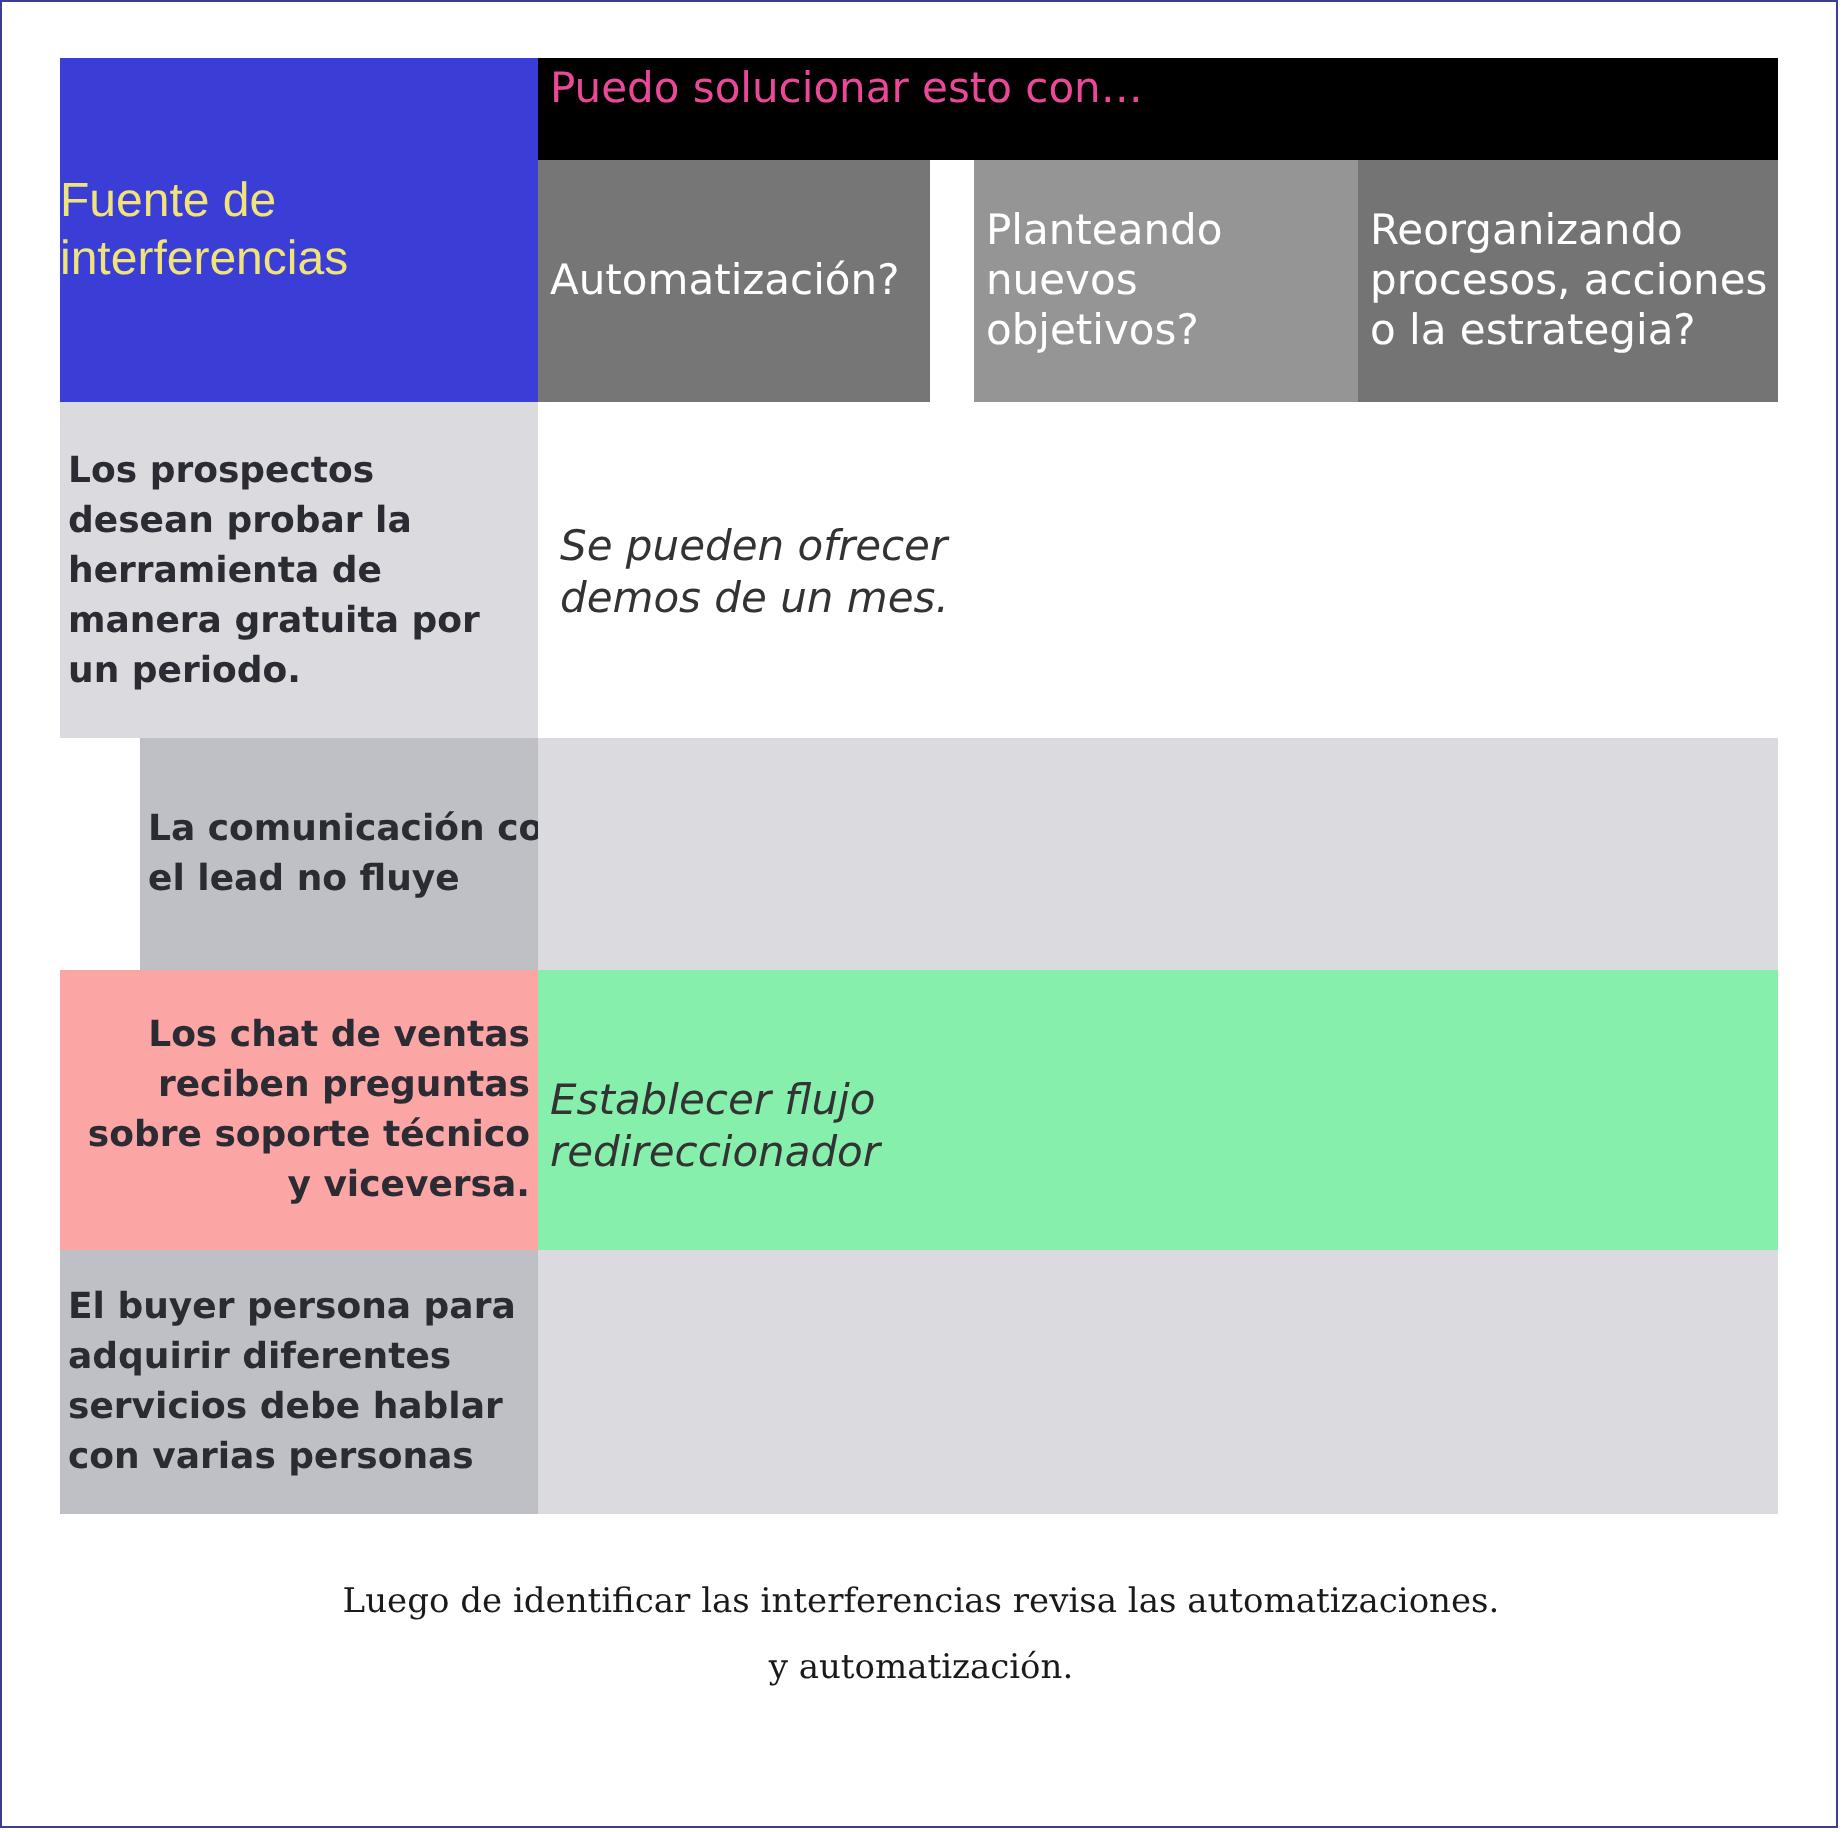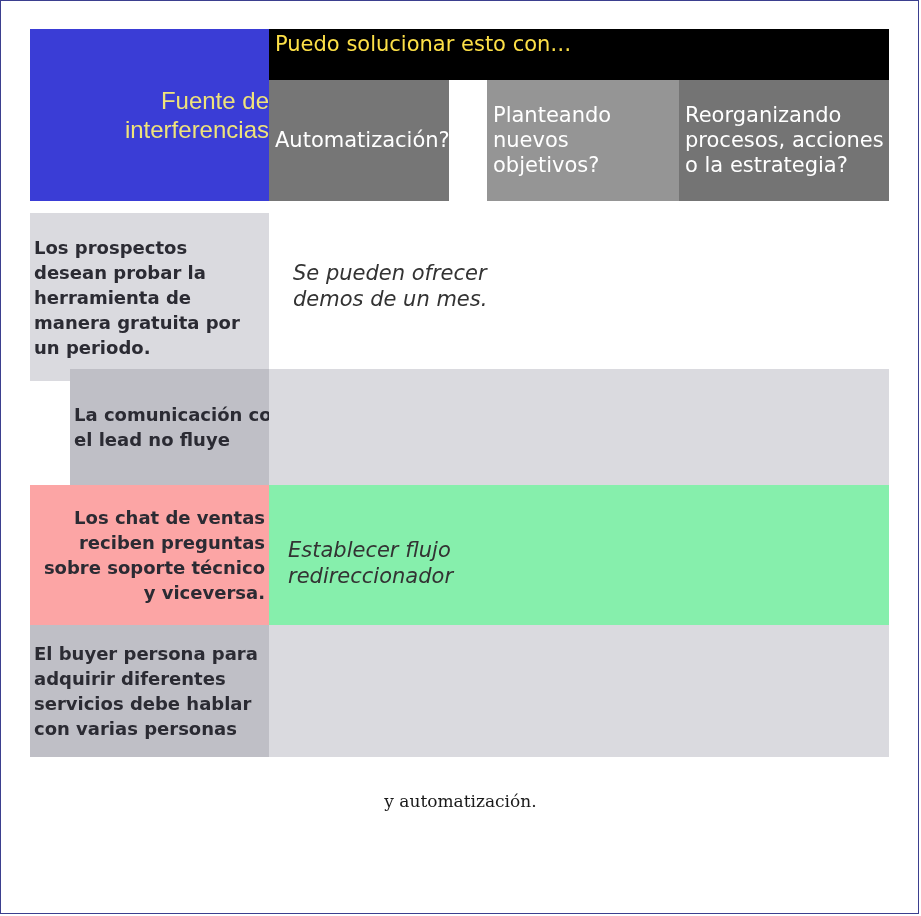--- a/index.html
+++ b/index.html
@@ -8,72 +8,73 @@
     font-family: "DejaVu Sans", sans-serif;
   }
   .frame {
     position: absolute; left: 0; top: 0; width: 919px; height: 914px;
     border: 1px solid #3b3f8f; box-sizing: border-box;
   }
   .tbl { position: absolute; left: 30px; top: 29px; width: 859px; }
   .cell { position: absolute; box-sizing: border-box; }
   .hdr-source {
     left: 0; top: 0; width: 239px; height: 172px; background: #3a3dd6;
-    color: #efe37a; font-size: 24px; text-align: right;
+    color: #efe37a; font-size: 24px; text-align: left;
     display: flex; align-items: center; justify-content: center; line-height: 29px;
     font-family: "Liberation Sans", sans-serif; font-weight: 500;
   }
   .hdr-top {
     left: 239px; top: 0; width: 620px; height: 51px; background: #000000;
-    color: #fde047; font-size: 21px; padding: 3px 0 15px 6px;
+    color: #ec4899; font-size: 21px; padding: 3px 0 15px 6px;
   }
   .hdr-col {
     top: 51px; height: 121px; color: #ffffff; font-size: 21px; line-height: 25px;
     display: flex; align-items: center; padding-left: 6px;
   }
-  .c1 { left: 239px; width: 180px; background: #767676; }
+  .c1 { left: 239px; width: 196px; background: #767676; }
   .c2 { left: 457px; width: 192px; background: #959595; }
   .c3 { left: 649px; width: 210px; background: #747474; }
   .row-src {
     left: 0; width: 239px; color: #2b2b33; font-size: 18px; font-weight: bold;
     line-height: 25px; padding: 0 4px; display: flex; align-items: center;
   }
   .row-body { left: 239px; width: 620px; }
   .ans {
-    position: absolute; font-style: italic; color: #333333; font-size: 21px; line-height: 26px; margin-left: 13px;
+    position: absolute; font-style: italic; color: #333333; font-size: 21px; line-height: 26px;
   }
   .note {
     position: absolute; left: 0; width: 921px; top: 785px; text-align: center;
     font-family: "DejaVu Serif", serif; font-size: 17px; line-height: 33px; color: #1a1a1a;
   }
 </style>
 </head>
 <body>
 
 <div class="frame"></div>
 
 <div class="tbl">
   <div class="cell hdr-source">Fuente de interferencias</div>
   <div class="cell hdr-top">Puedo solucionar esto con…</div>
   <div class="cell hdr-col c1">Automatización?</div>
   <div class="cell hdr-col c2">Planteando nuevos objetivos?</div>
   <div class="cell hdr-col c3">Reorganizando procesos, acciones o la estrategia?</div>
 
-  <div class="cell row-src" style="top:184px;height:168px;background:#dadadf;">Los prospectos desean probar la herramienta de manera gratuita por un periodo.</div>
+  <div class="cell row-src" style="top:172px;height:168px;background:#dadadf;">Los prospectos desean probar la herramienta de manera gratuita por un periodo.</div>
   <div class="cell row-body" style="top:172px;height:168px;background:#ffffff;">
     <div class="ans" style="left:11px;top:59px;width:230px;">Se pueden ofrecer demos de un mes.</div>
   </div>
 
   <div class="cell row-src" style="top:340px;height:116px;background:#bfbfc6;margin-left:40px;">La comunicación con el lead no fluye</div>
   <div class="cell row-body" style="top:340px;height:116px;background:#dadadf;"></div>
 
   <div class="cell row-src" style="top:456px;height:140px;background:#fca5a5;text-align:right;">Los chat de ventas reciben preguntas sobre soporte técnico y viceversa.</div>
   <div class="cell row-body" style="top:456px;height:140px;background:#86efac;">
     <div class="ans" style="left:6px;top:52px;width:230px;">Establecer flujo redireccionador</div>
   </div>
 
   <div class="cell row-src" style="top:596px;height:132px;background:#bfbfc6;">El buyer persona para adquirir diferentes servicios debe hablar con varias personas</div>
   <div class="cell row-body" style="top:596px;height:132px;background:#dadadf;"></div>
 </div>
 
 <div class="note">
+  <div>Luego de identificar las interferencias revisa las automatizaciones.</div>
   <div>y automatización.</div>
 </div>
 
 </body></html>

